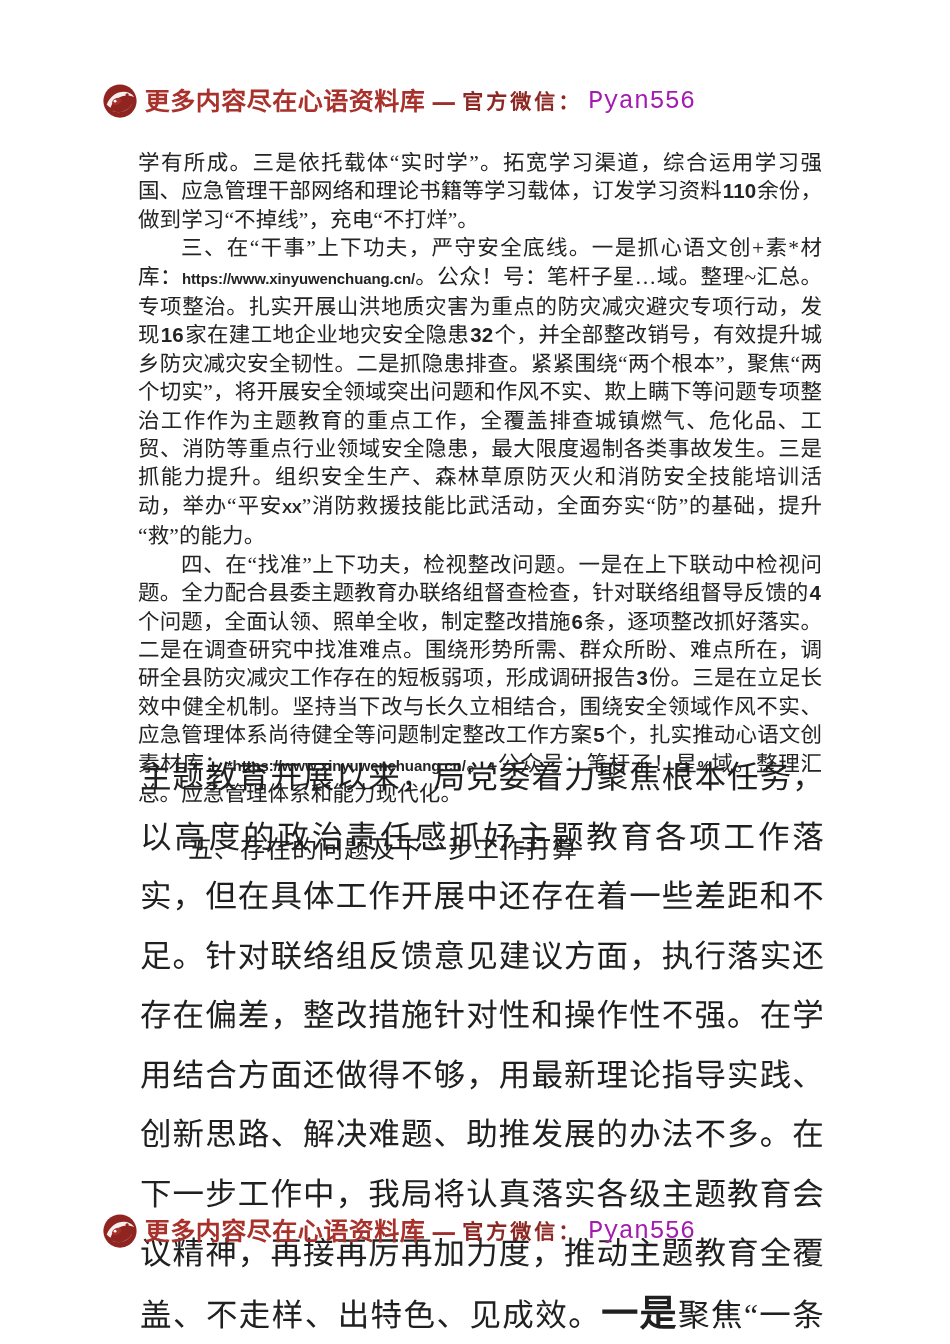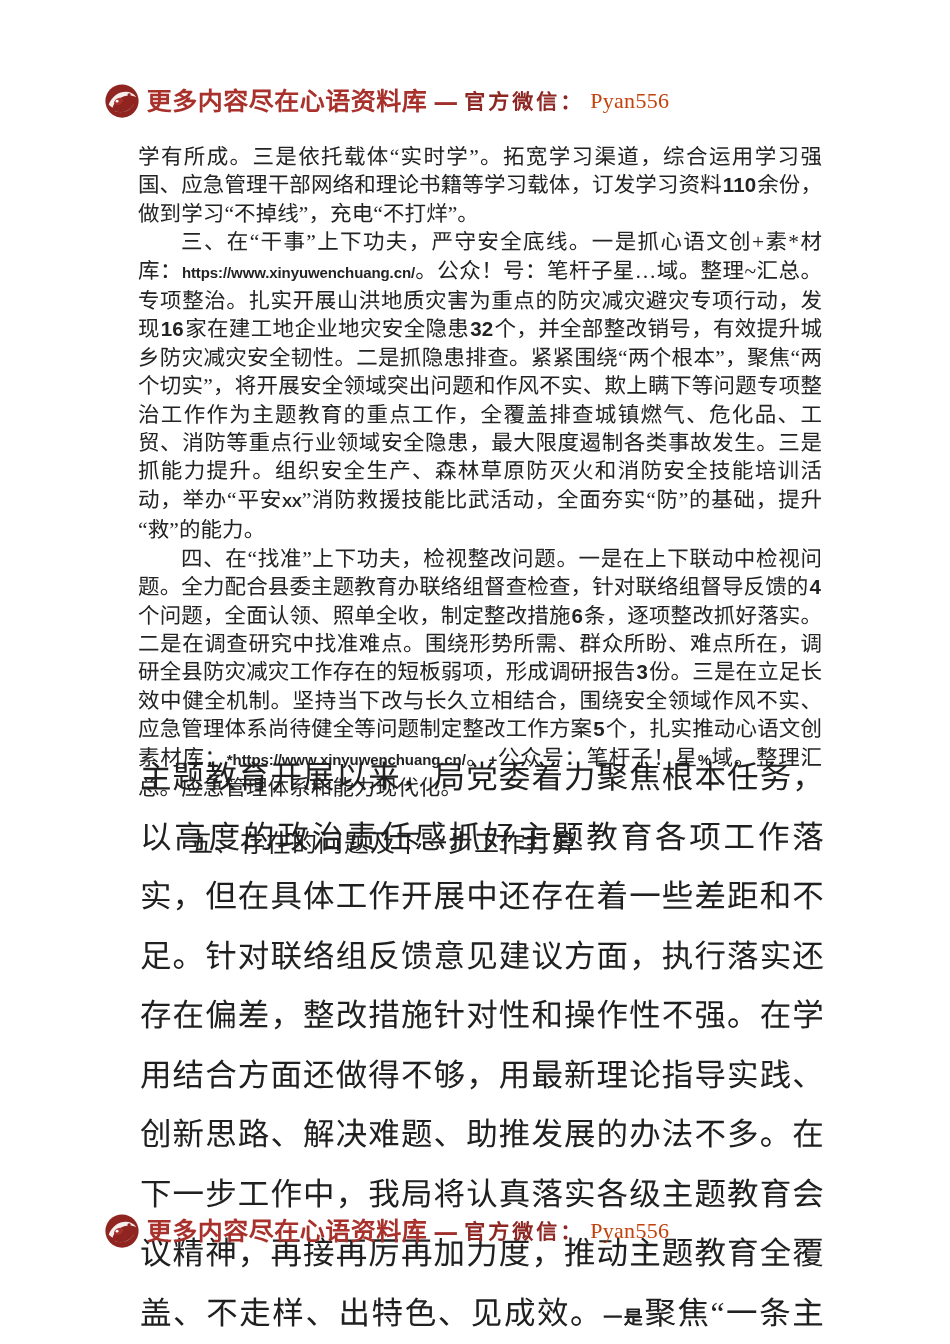--- a/index.html
+++ b/index.html
@@ -20,21 +20,21 @@
 
   .page {
     position: absolute;
     inset: 0;
     background: #ffffff;
   }
 
   
   .watermark {
     position: absolute;
-    left: 4px;
+    left: 16px;
     width: 764px;
     display: flex;
     align-items: center;
     justify-content: center;
     gap: 6px;
     user-select: none;
     pointer-events: none;
   }
   .watermark--top { top: 82px; }
   .watermark--bottom { top: 1212px; }
@@ -67,34 +67,34 @@
     font-family: "DejaVu Serif", "Liberation Serif", serif;
     font-weight: 700;
     font-size: 21px;
     letter-spacing: 3px;
     color: #8d2723;
     line-height: 1;
     white-space: nowrap;
     text-align: right;
   }
   .wm-handle {
-    font-family: Liberation Serif, serif;
+    font-family: Liberation Mono, monospace;
     font-weight: 400;
-    font-size: 22px;
+    font-size: 25px;
     letter-spacing: 0.3px;
-    color: #c2410c;
+    color: #a21caf;
     line-height: 1;
     white-space: nowrap;
   }
 
   
   .content {
     position: absolute;
     left: 138px;
-    top: 143px;
+    top: 149px;
     width: 684px;
   }
 
   p.para {
     margin: 0;
     font-size: 21.5px;
     line-height: 28.4px;
     text-align: justify;
     text-justify: inter-ideograph;
     letter-spacing: 0.1px;
@@ -143,21 +143,21 @@
     text-align: justify;
     text-justify: inter-ideograph;
     letter-spacing: 0.2px;
     color: #202020;
     text-indent: 0;
     font-family: "Liberation Serif", "DejaVu Serif", serif;
   }
   p.big .bb {
     font-weight: 700;
     font-family: "DejaVu Sans", "Liberation Sans", sans-serif;
-    font-size: 19px;
+    font-size: 37px;
   }
 </style>
 </head>
 <body>
 
 <div class="page">
 
   <div class="watermark watermark--top">
     <span class="wm-logo">
       <svg viewBox="0 0 40 40" width="38" height="38" aria-hidden="true">

